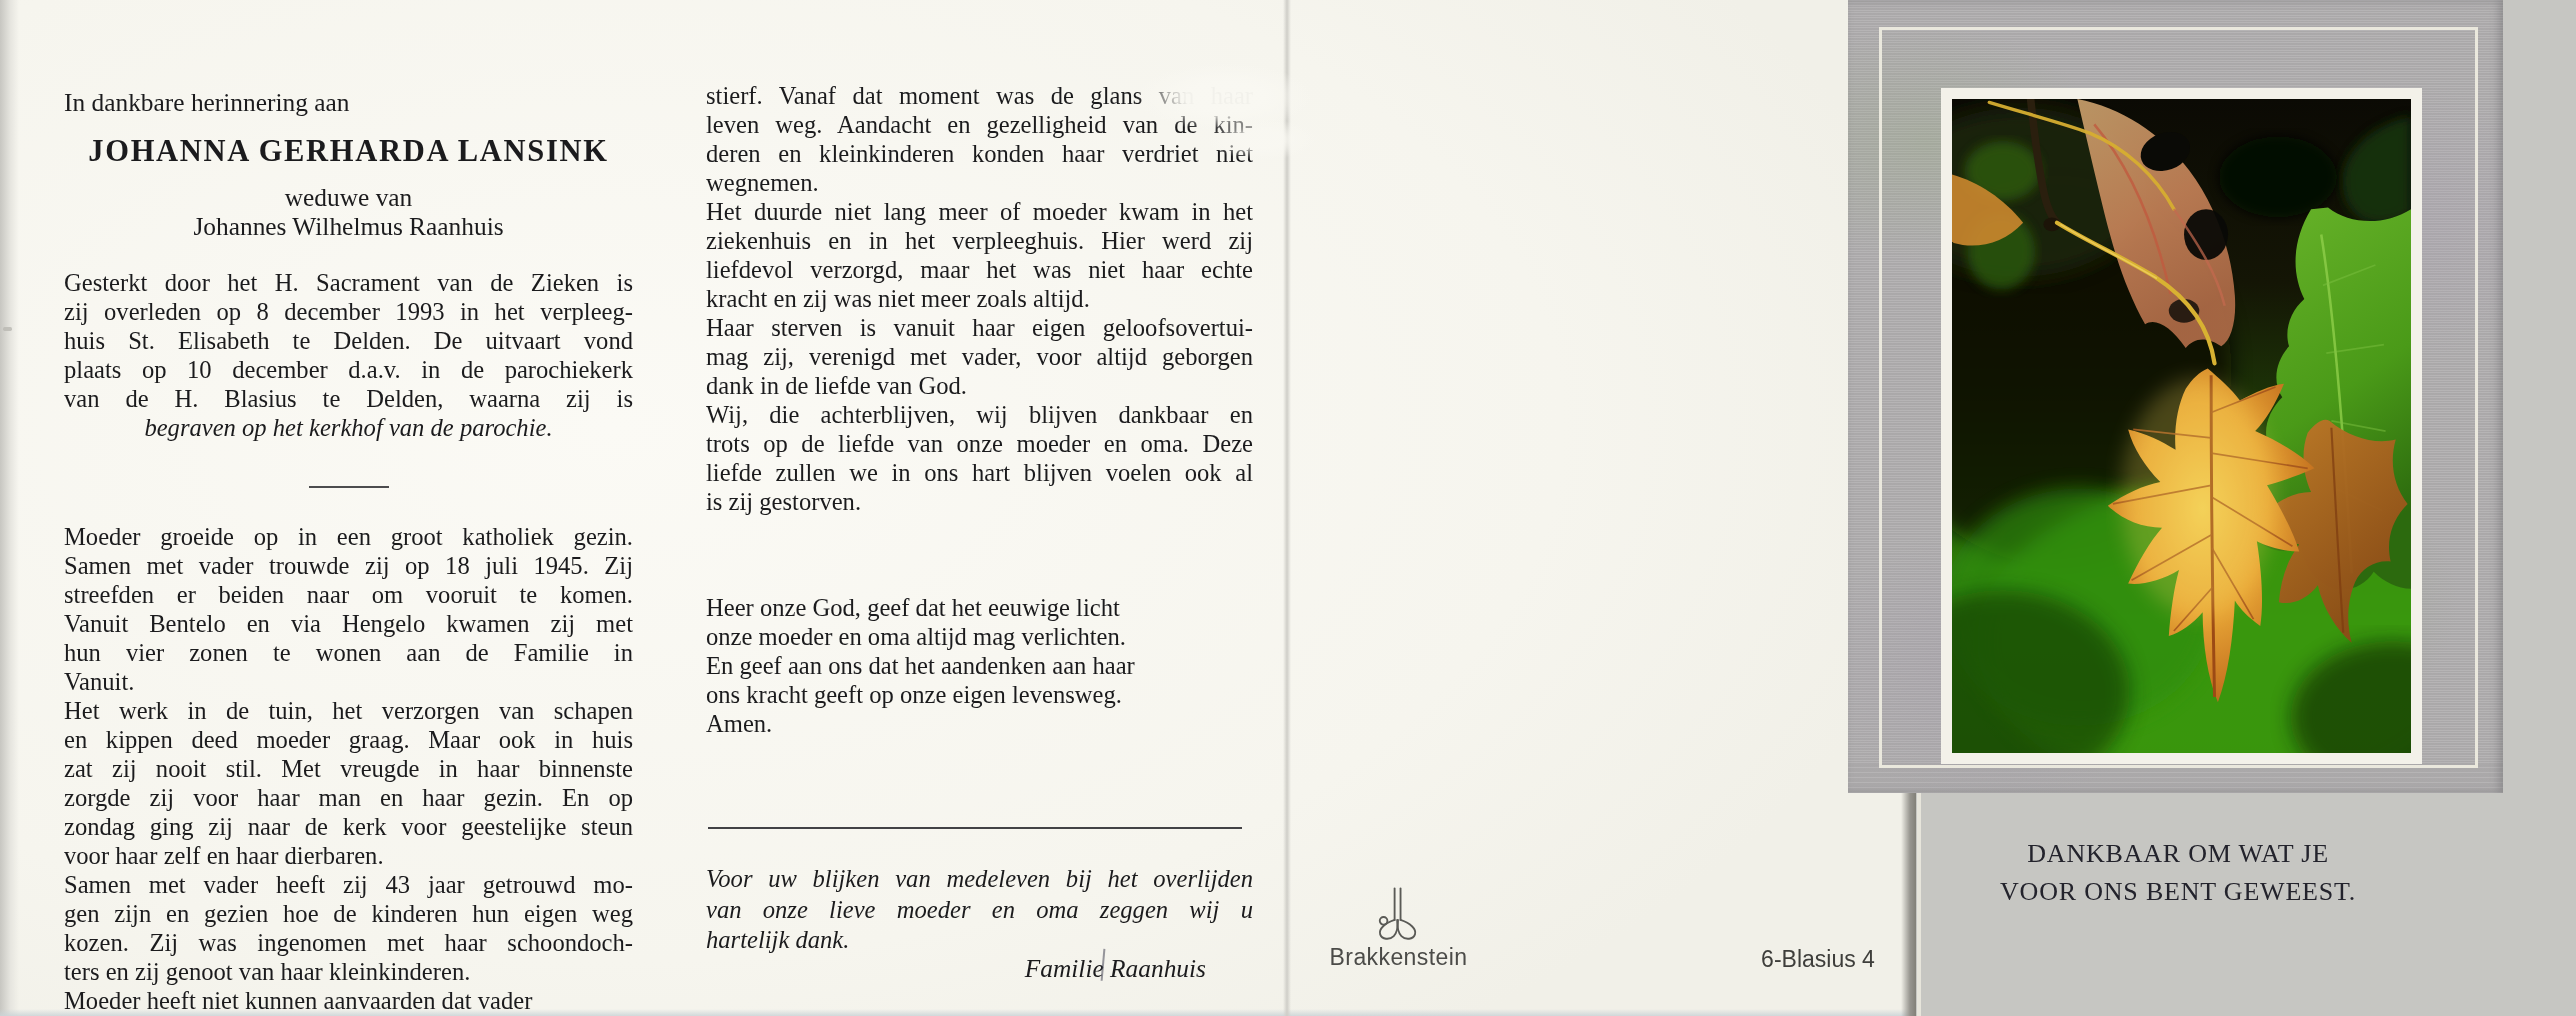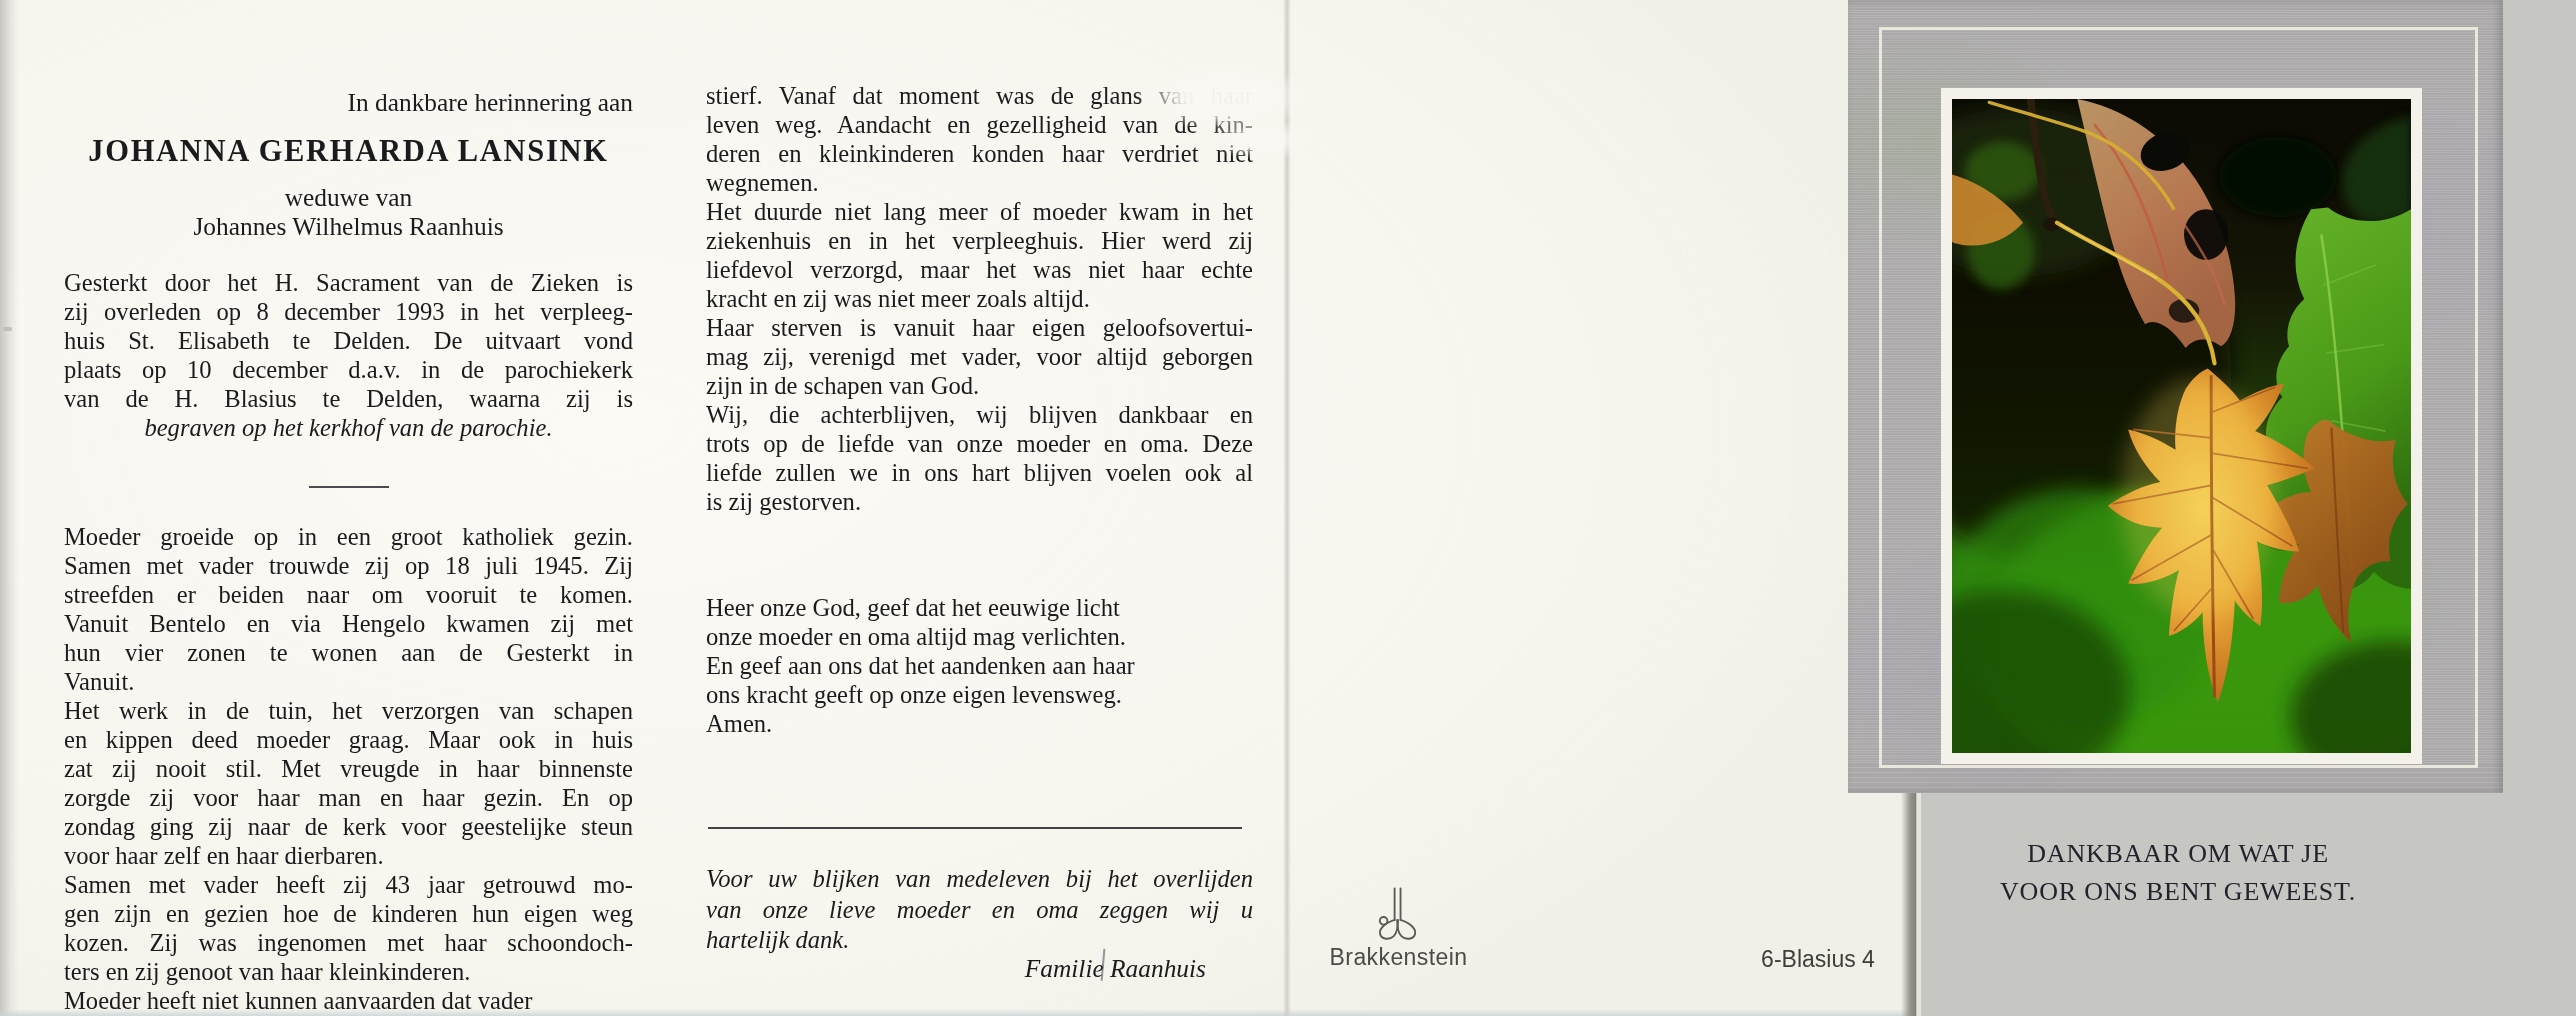--- a/index.html
+++ b/index.html
@@ -21,21 +21,21 @@
   .col{position:absolute;top:0;height:1017px;}
   .col1{left:64px;width:569px;}
   .col2{left:706px;width:547px;}
   .col > div{position:absolute;left:0;right:0;}
   .txt{font-size:24.6px;line-height:29px;}
   .ln{text-align:justify;text-align-last:justify;}
   .just .ln:last-child{text-align-last:left;}
   .center-last .ln:last-child{text-align-last:center;font-style:italic;}
   .ragged .ln{text-align:left;text-align-last:left;}
 
-  .intro{top:88px;text-align:right;font-size:25.4px;}
+  .intro{top:88px;text-align:left;font-size:25.4px;}
   .name{top:134px;text-align:center;font-size:30.5px;font-weight:700;letter-spacing:1.7px;margin:0;}
   .relation{top:183px;text-align:center;font-size:25.4px;}
   .husband{top:212px;text-align:center;font-size:25.4px;}
   .p1{top:268px;}
   .rule-short{top:486px;width:80px;left:50%!important;right:auto!important;margin-left:-40px;
               border-top:2.5px solid #4c4c4e;}
   .body2{top:522px;}
 
   .body1{top:81px;}
   .prayer{top:593px;}
@@ -106,21 +106,21 @@
           <div class="ln">van de H. Blasius te Delden, waarna zij is</div>
           <div class="ln">begraven op het kerkhof van de parochie.</div>
         </div>
       <div class="rule-short"></div>
       <div class="body2 txt">
         <div class="just" style="position:static">
             <div class="ln">Moeder groeide op in een groot katholiek gezin.</div>
             <div class="ln">Samen met vader trouwde zij op 18 juli 1945. Zij</div>
             <div class="ln">streefden er beiden naar om vooruit te komen.</div>
             <div class="ln">Vanuit Bentelo en via Hengelo kwamen zij met</div>
-            <div class="ln">hun vier zonen te wonen aan de Gesterkt in</div>
+            <div class="ln">hun vier zonen te wonen aan de Familie in</div>
             <div class="ln">Vanuit.</div>
           </div>
         <div class="just" style="position:static">
             <div class="ln">Het werk in de tuin, het verzorgen van schapen</div>
             <div class="ln">en kippen deed moeder graag. Maar ook in huis</div>
             <div class="ln">zat zij nooit stil. Met vreugde in haar binnenste</div>
             <div class="ln">zorgde zij voor haar man en haar gezin. En op</div>
             <div class="ln">zondag ging zij naar de kerk voor geestelijke steun</div>
             <div class="ln">voor haar zelf en haar dierbaren.</div>
           </div>
@@ -146,21 +146,21 @@
           </div>
         <div class="just" style="position:static">
             <div class="ln">Het duurde niet lang meer of moeder kwam in het</div>
             <div class="ln">ziekenhuis en in het verpleeghuis. Hier werd zij</div>
             <div class="ln">liefdevol verzorgd, maar het was niet haar echte</div>
             <div class="ln">kracht en zij was niet meer zoals altijd.</div>
           </div>
         <div class="just" style="position:static">
             <div class="ln">Haar sterven is vanuit haar eigen geloofsovertui-</div>
             <div class="ln">mag zij, verenigd met vader, voor altijd geborgen</div>
-            <div class="ln">zijn in de schapen van God.</div>
+            <div class="ln">dank in de liefde van God.</div>
           </div>
         <div class="just" style="position:static">
             <div class="ln">Wij, die achterblijven, wij blijven dankbaar en</div>
             <div class="ln">trots op de liefde van onze moeder en oma. Deze</div>
             <div class="ln">liefde zullen we in ons hart blijven voelen ook al</div>
             <div class="ln">is zij gestorven.</div>
           </div>
       </div>
       <div class="prayer txt ragged">
           <div class="ln">Heer onze God, geef dat het eeuwige licht</div>

